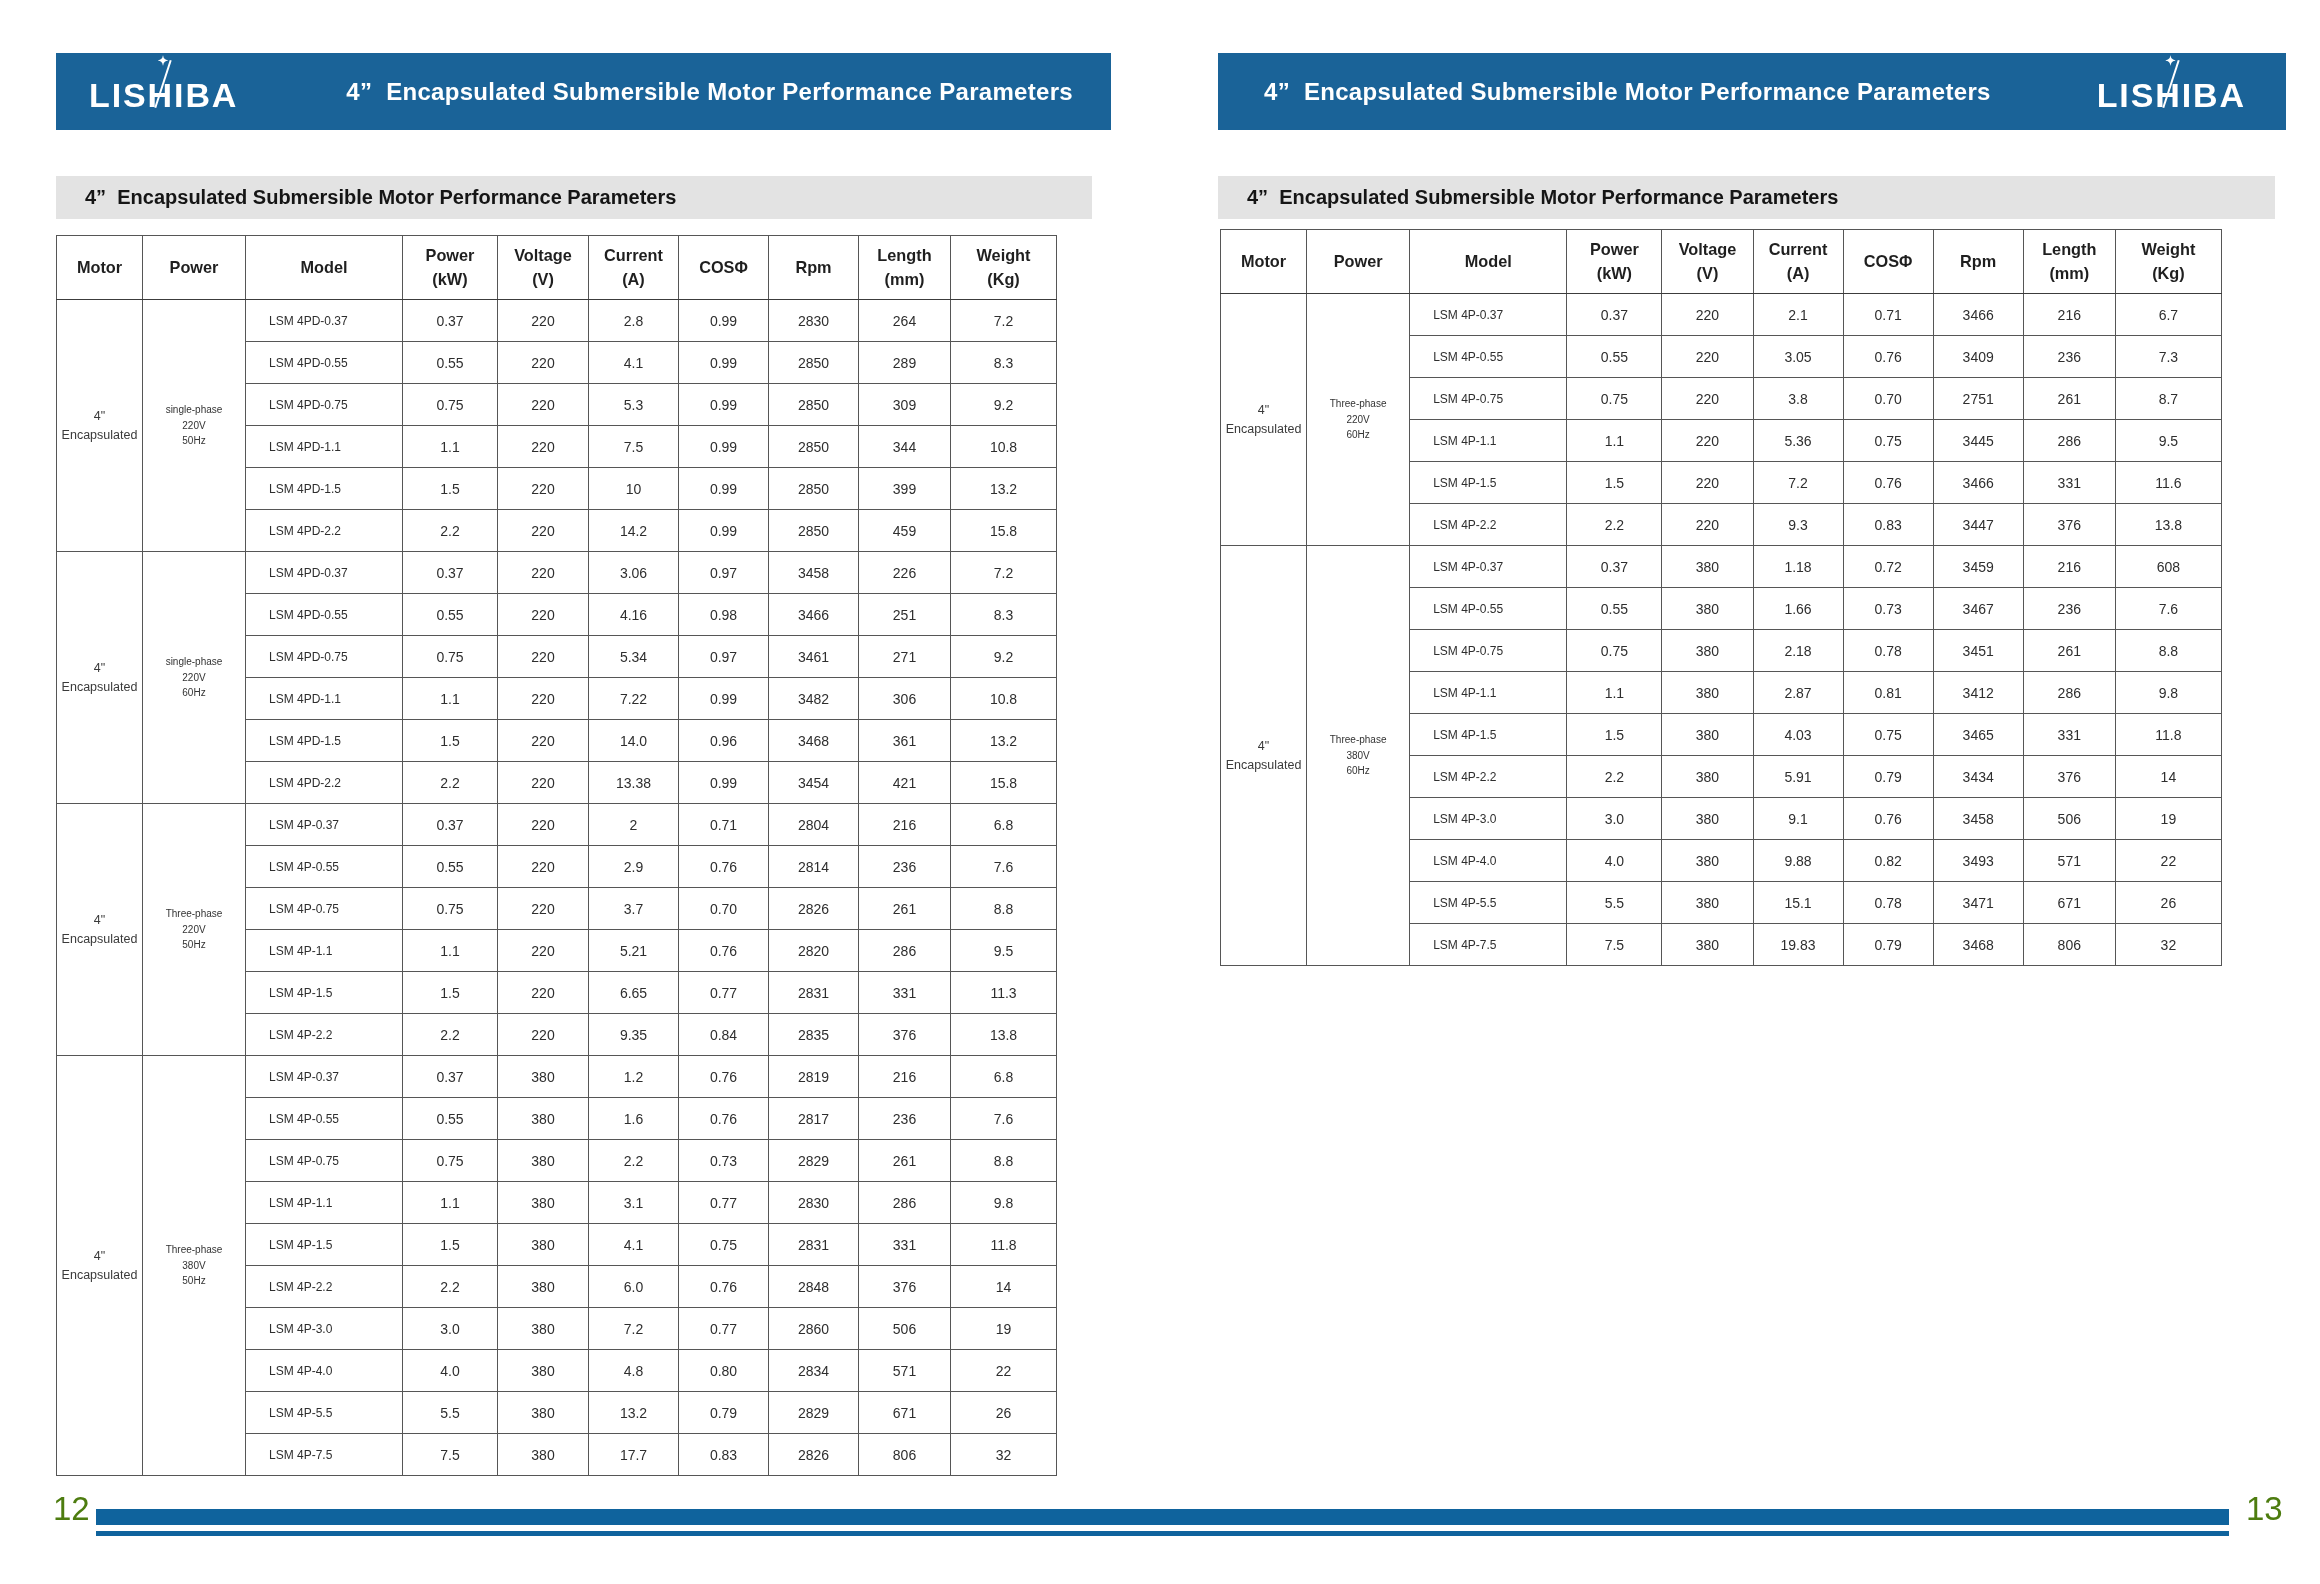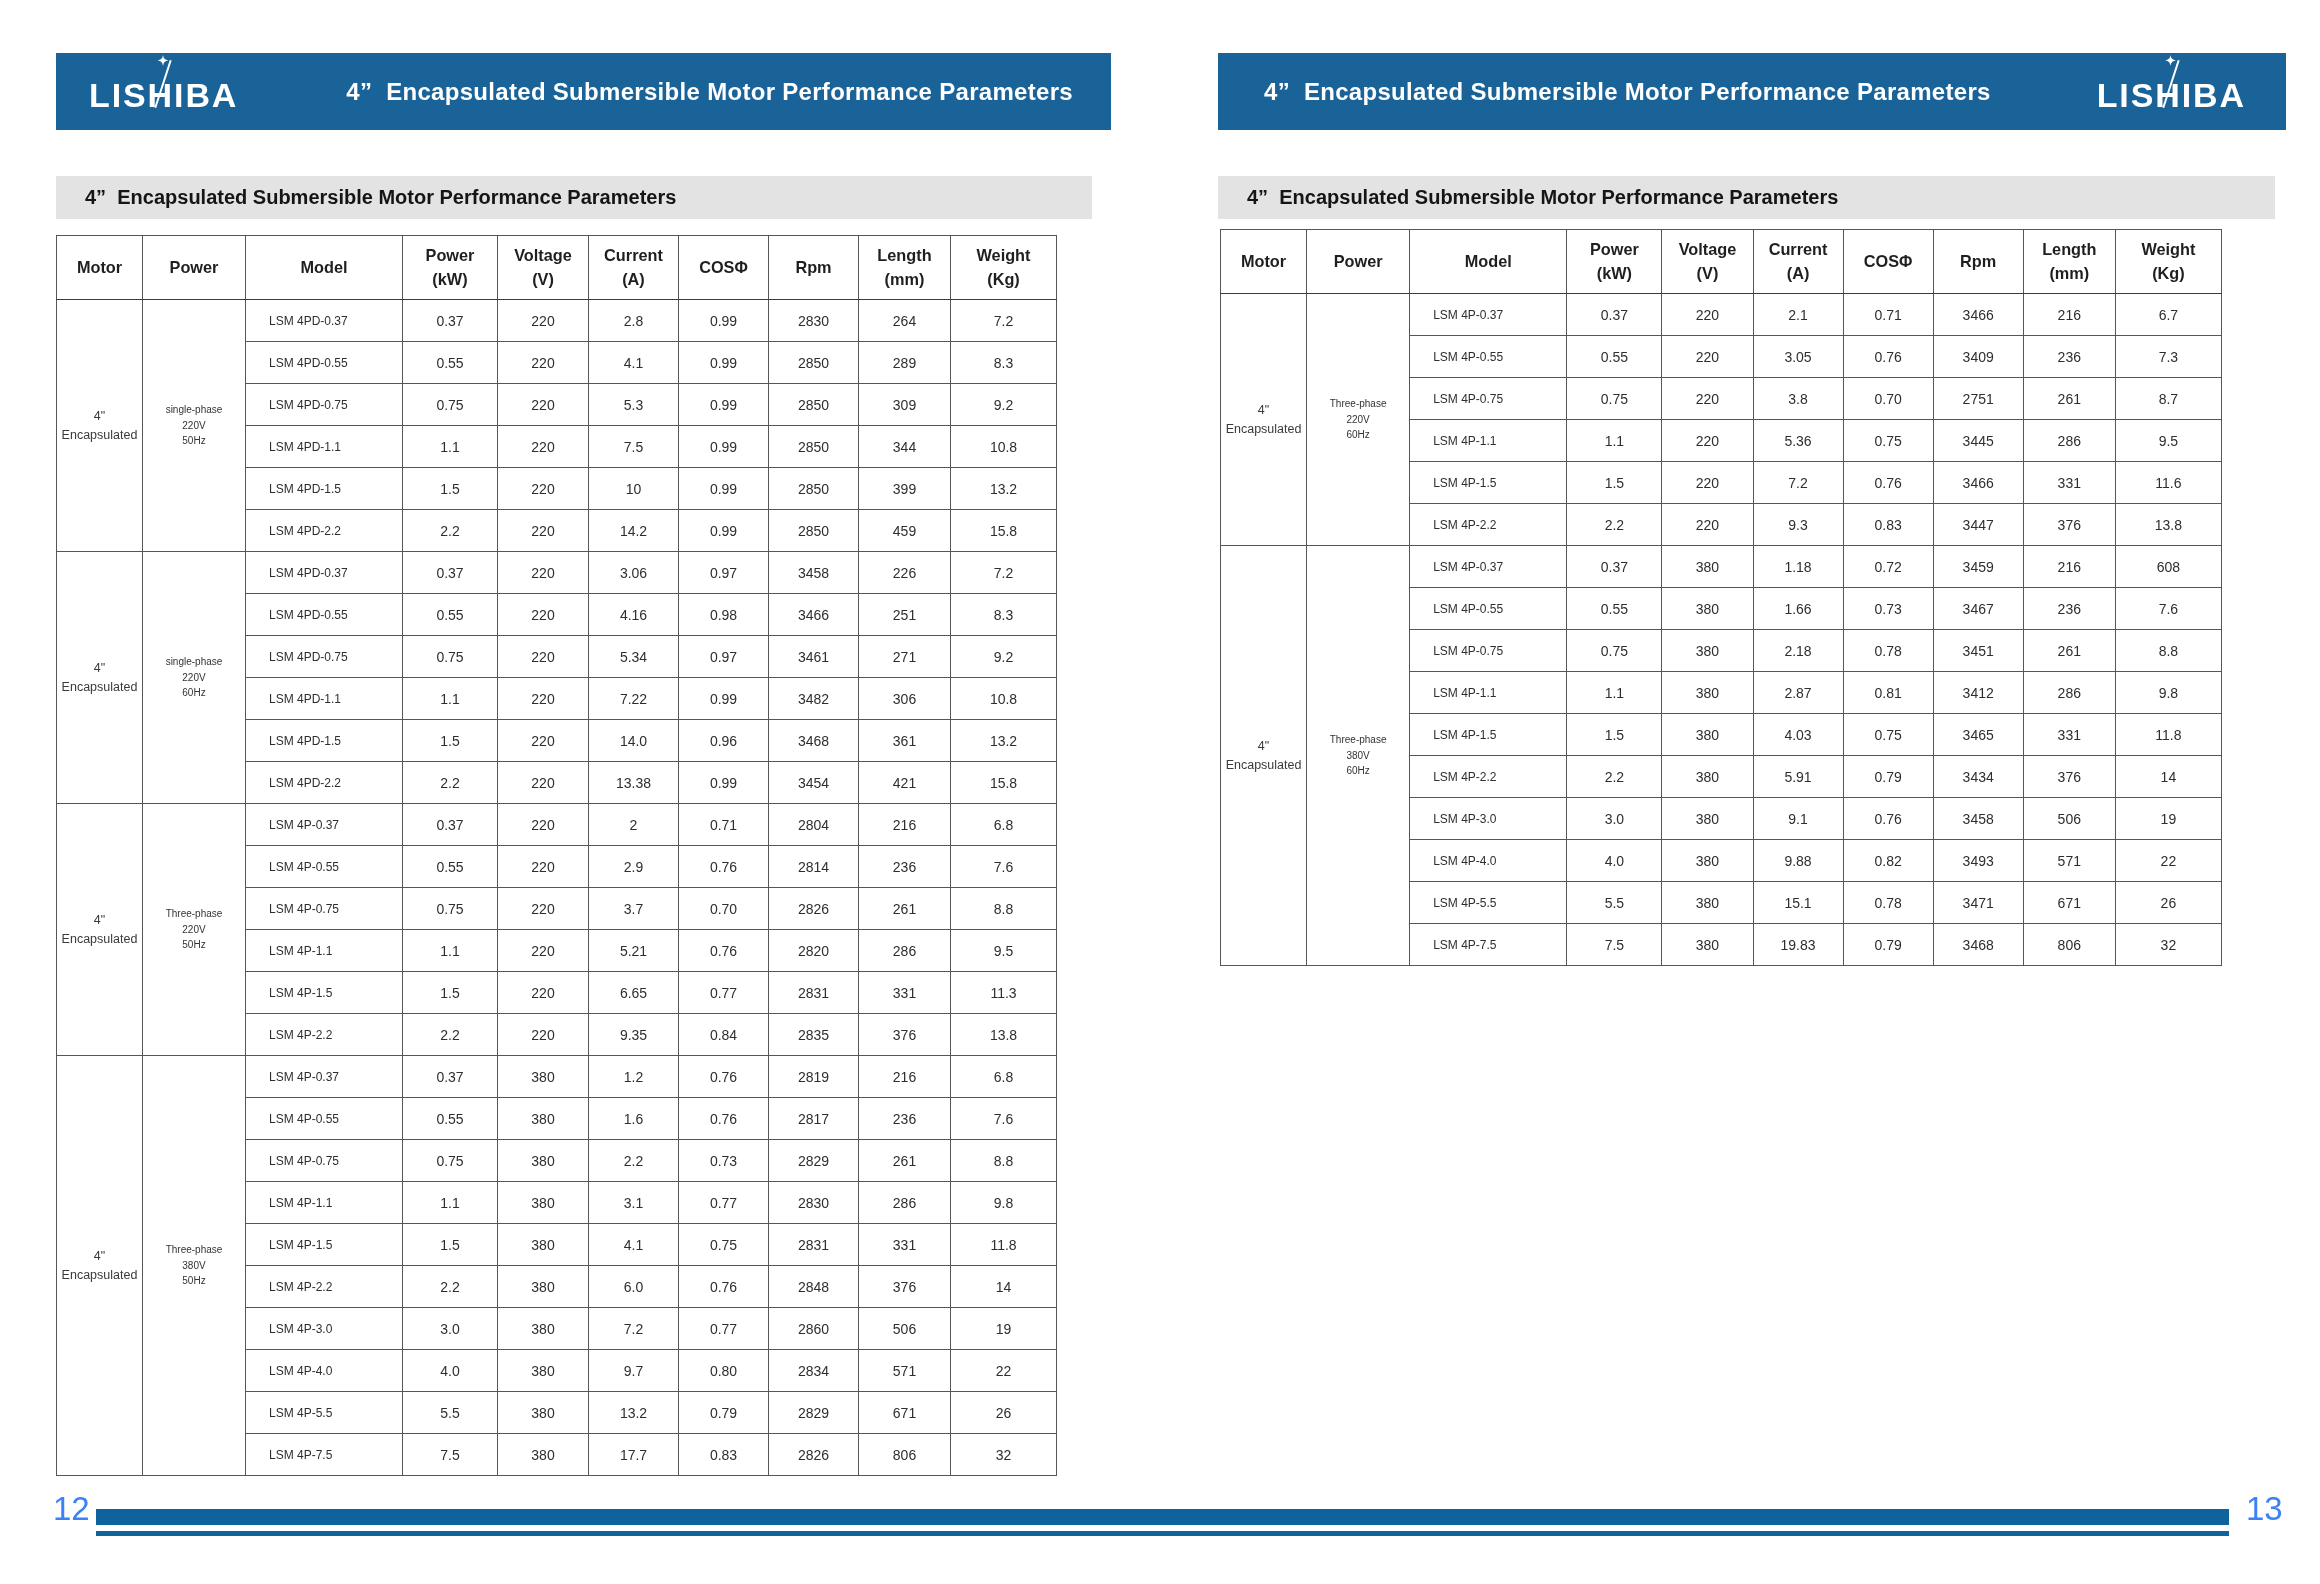--- a/index.html
+++ b/index.html
@@ -45,21 +45,21 @@
   td.model { text-align: left; padding-left: 23px; font-size: 12px; }
   td.motor { font-size: 12.5px; line-height: 1.5; color: #3a3a3a; }
   td.power { font-size: 10px; line-height: 1.55; color: #333; }
   tr.group-start td { border-top: 1.9px solid #3c3c3c; }
 
   
   .bar-thick { position: absolute; left: 96px; top: 1509px; width: 2133px; height: 16.3px;
     background: #0f639d; }
   .bar-thin  { position: absolute; left: 96px; top: 1531px; width: 2133px; height: 4.8px;
     background: #0f639d; }
-  .pageno { position: absolute; top: 1490px; font-size: 33px; color: #3b82f6; }
+  .pageno { position: absolute; top: 1490px; font-size: 33px; color: #4d7c0f; }
   .pageno.left  { left: 53px; }
   .pageno.right { left: 2246px; }
 </style>
 </head>
 <body>
 
 <header class="topbar left">
   <div class="logo">
     <span class="star">✦</span>
     <span class="slash"></span>
@@ -409,21 +409,21 @@
           <td>7.2</td>
           <td>0.77</td>
           <td>2860</td>
           <td>506</td>
           <td>19</td>
         </tr>
         <tr>
           <td class="model">LSM 4P-4.0</td>
           <td>4.0</td>
           <td>380</td>
-          <td>9.7</td>
+          <td>4.8</td>
           <td>0.80</td>
           <td>2834</td>
           <td>571</td>
           <td>22</td>
         </tr>
         <tr>
           <td class="model">LSM 4P-5.5</td>
           <td>5.5</td>
           <td>380</td>
           <td>13.2</td>

